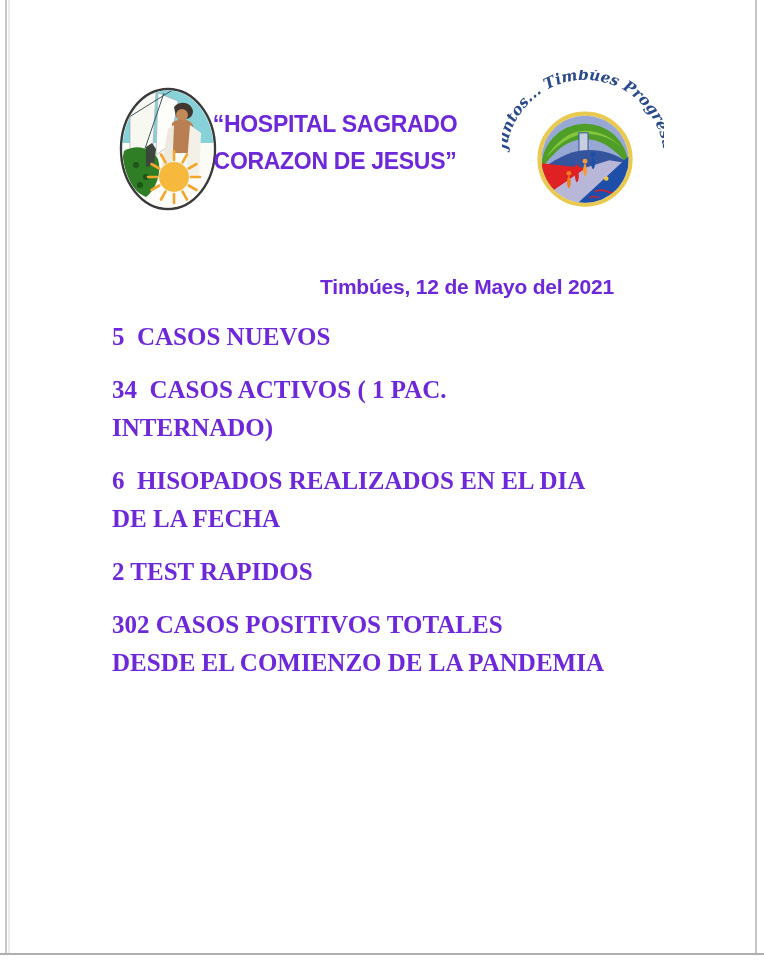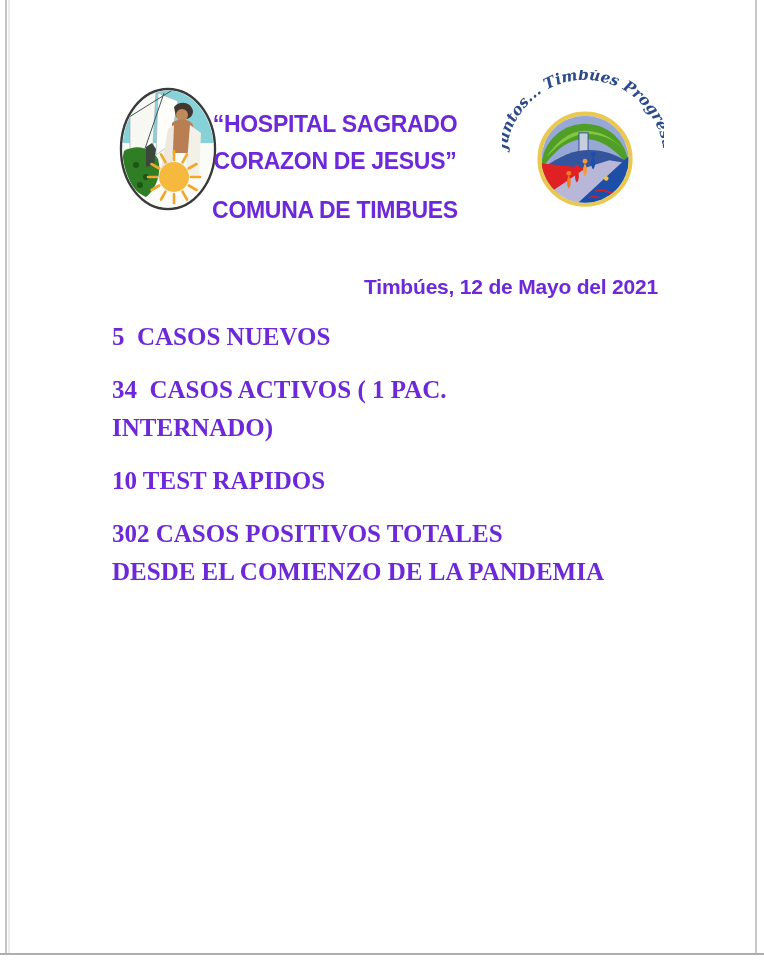--- a/index.html
+++ b/index.html
@@ -21,22 +21,22 @@
   .comuna-logo{position:absolute;left:502px;top:70px;width:162px;height:148px;}
 
   .header-text{
     position:absolute;left:205px;top:106px;width:260px;
     text-align:center;font-weight:bold;letter-spacing:-0.3px;
   }
   .header-title{font-size:23px;line-height:37px;white-space:pre-wrap;}
   .header-subtitle{font-size:23px;line-height:37px;margin-top:12px;white-space:nowrap;}
 
   .date-line{
-    position:absolute;top:272px;right:106px;width:420px;
-    text-align:right;font-weight:bold;font-size:21px;line-height:30px;
+    position:absolute;top:272px;right:87px;width:420px;
+    text-align:center;font-weight:bold;font-size:21px;line-height:30px;
     letter-spacing:-0.2px;
   }
 
   .stats{position:absolute;left:112px;top:318px;width:580px;}
   .stats p{
     margin:0 0 15px 0;
     font-size:25px;line-height:38px;font-weight:bold;
     white-space:pre-wrap;letter-spacing:0;font-family:Liberation Serif, serif;
   }
   .logo-arc-text{
@@ -100,21 +100,20 @@
           <line x1="0" y1="-17" x2="0" y2="-26" transform="rotate(300)"></line>
           <line x1="0" y1="-17" x2="0" y2="-26" transform="rotate(330)"></line>
         </g>
       </g>
     </g>
   </svg>
 
   <div class="header-text">
     <div class="header-title">“HOSPITAL SAGRADO
 CORAZON DE JESUS”</div>
-    <div class="header-subtitle">COMUNA DE TIMBUES</div>
   </div>
 
   <svg class="comuna-logo" viewBox="0 0 160 146">
     <defs>
       <clipPath id="circClip">
           <circle cx="82" cy="88" r="43"></circle>
         </clipPath>
       <path id="arcText" d="M 11,120 A 78,78 0 1 1 153,120" fill="none"></path>
     </defs>
     <circle cx="82" cy="88" r="45" fill="#ffffff" stroke-width="4" stroke="#e9c94f"></circle>
@@ -155,18 +154,20 @@
       <textPath href="#arcText" startOffset="50%" text-anchor="middle">juntos... Timbúes Progresa</textPath>
     </text>
   </svg>
 
   <div class="date-line">Timbúes, 12 de Mayo del 2021</div>
 
   <div class="stats">
     <p>5  CASOS NUEVOS</p>
     <p>34  CASOS ACTIVOS ( 1 PAC.
 INTERNADO)</p>
-    <p>10 TEST RAPIDOS</p>
+    <p>6  HISOPADOS REALIZADOS EN EL DIA
+DE LA FECHA</p>
+    <p>2 TEST RAPIDOS</p>
     <p>302 CASOS POSITIVOS TOTALES
 DESDE EL COMIENZO DE LA PANDEMIA</p>
   </div>
 
 </div>
 
 </body></html>

